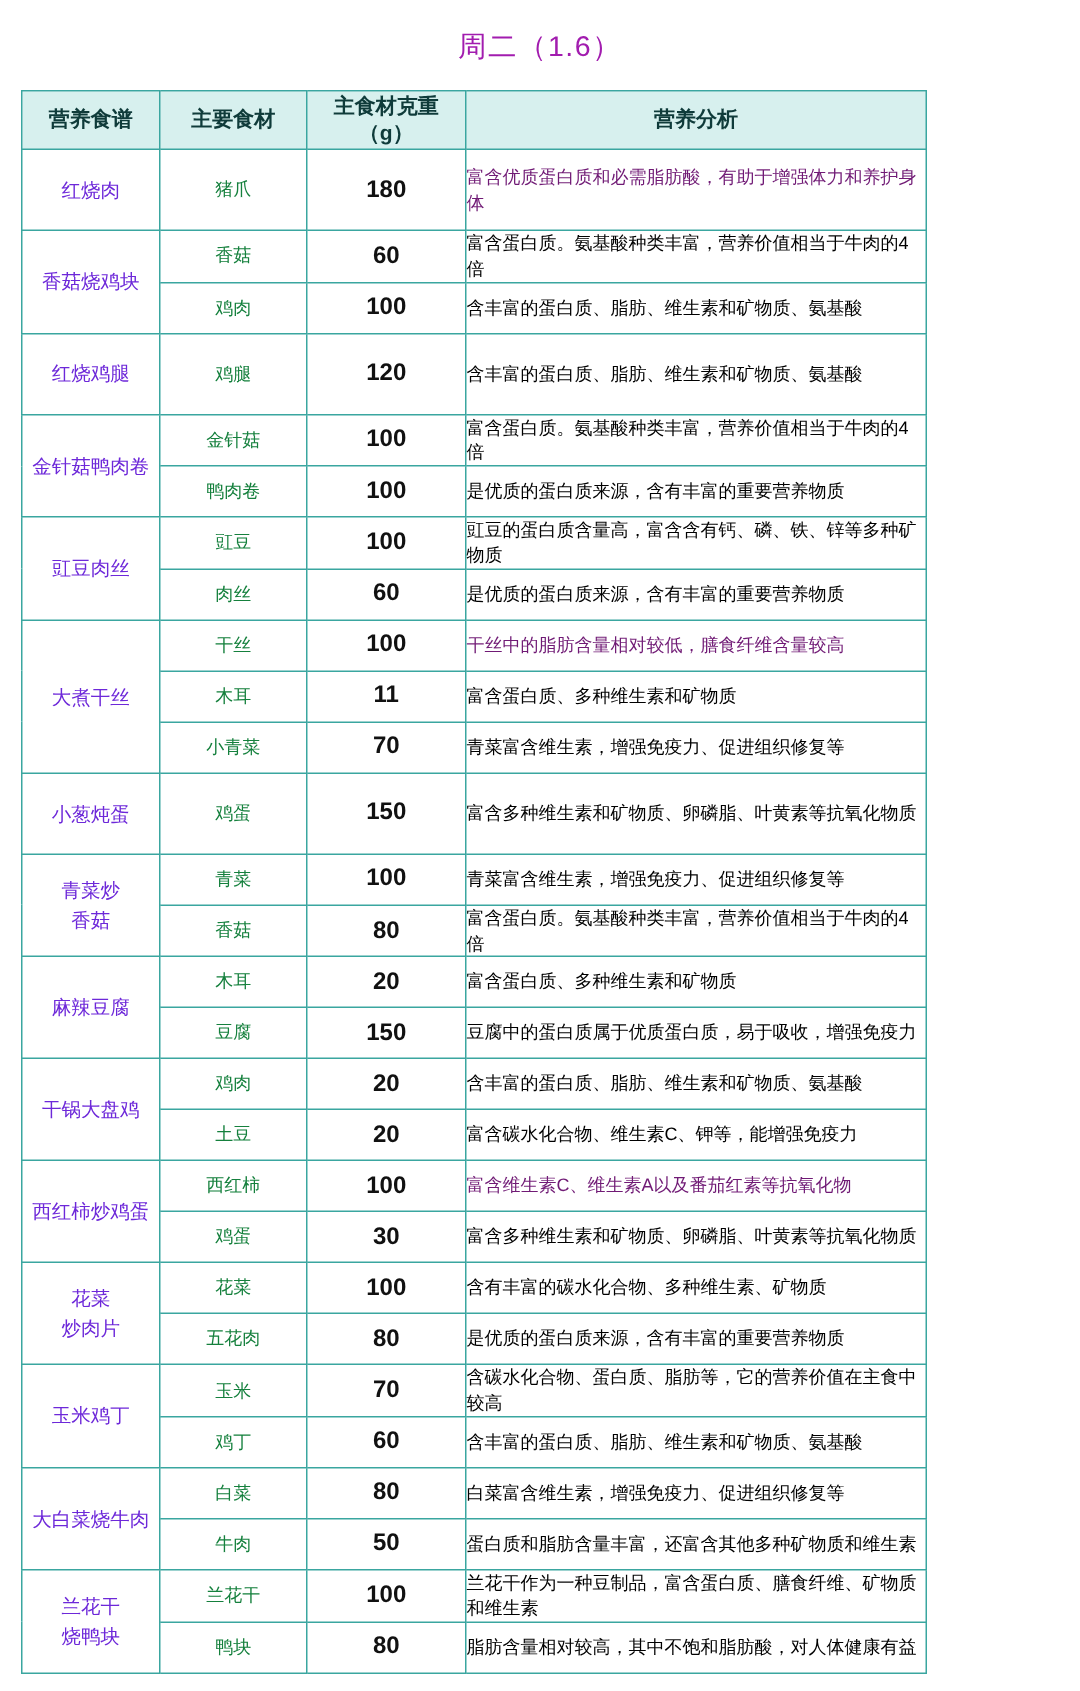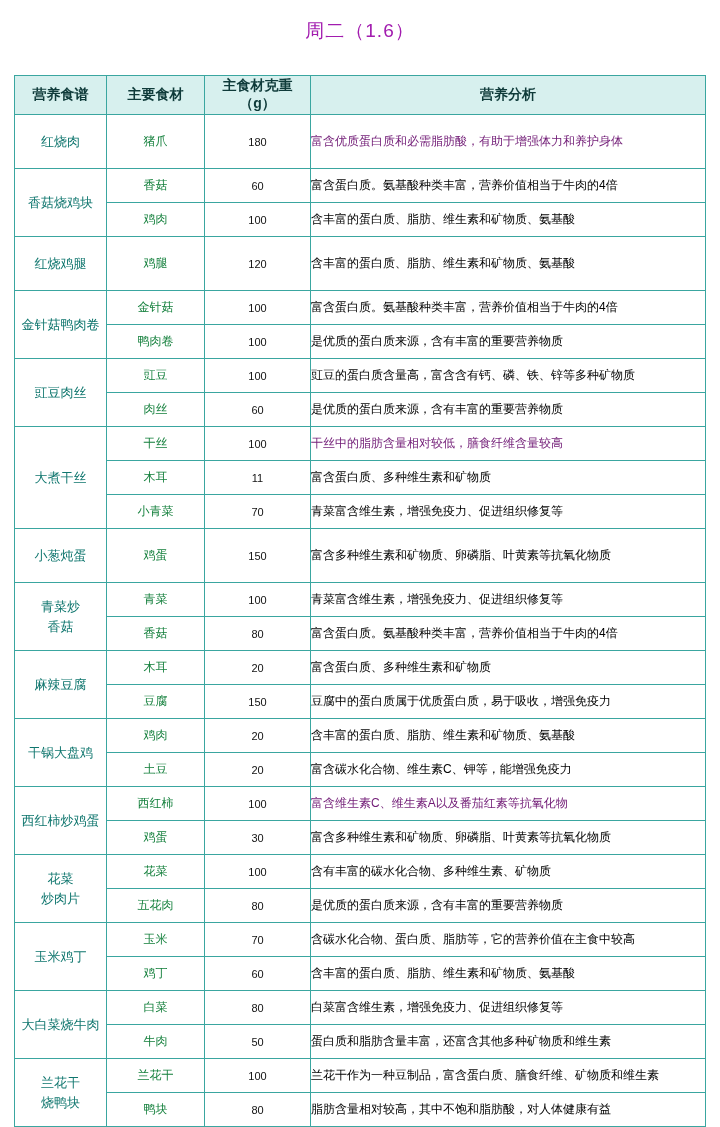--- a/index.html
+++ b/index.html
@@ -21,59 +21,59 @@
   .title {
     text-align: center;
     font-size: 19px;
     color: #a21caf;
     letter-spacing: 1px;
     padding: 18px 0 16px 0;
     font-weight: normal;
   }
   table.menu-table {
     border-collapse: collapse;
-    width: 692px;
+    width: 604px;
     table-layout: fixed;
-    margin-top: 15px;
   }
   table.menu-table th,
   table.menu-table td {
     border: 1px solid #3aa6a0;
     padding: 0;
   }
   thead th {
     background: #d7f0ee;
     color: #0f3b3a;
     font-size: 14px;
     font-weight: bold;
     height: 38px;
     text-align: center;
     vertical-align: middle;
   }
   td.dish {
     text-align: center;
     vertical-align: middle;
     font-size: 13px;
-    color: #0f766e;
+    color: #6d28d9;
     line-height: 1.5;
     padding: 4px 2px;
   }
   td.ingredient {
     text-align: center;
     vertical-align: middle;
     font-size: 12px;
     color: #15803d;
     padding: 4px 2px;
   }
   td.weight {
     text-align: center;
     vertical-align: middle;
-    font-size: 11px;
+    font-size: 16px;
     color: #111111;
     padding: 4px 2px;
+    font-weight: bold;
   }
   td.analysis {
     text-align: left;
     vertical-align: middle;
     font-size: 12px;
     color: #000000;
     padding: 6px 8px;
     line-height: 1.4;
   }
   td.analysis.blue {

